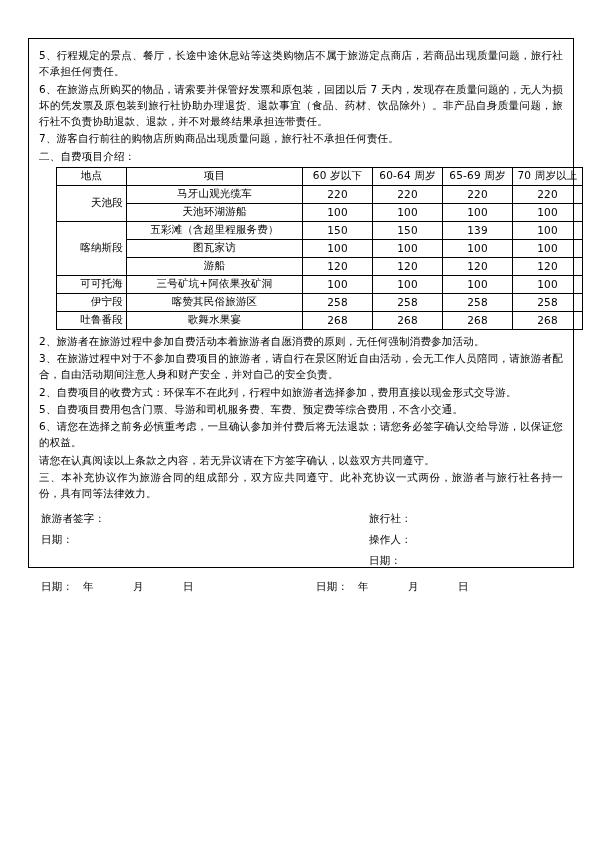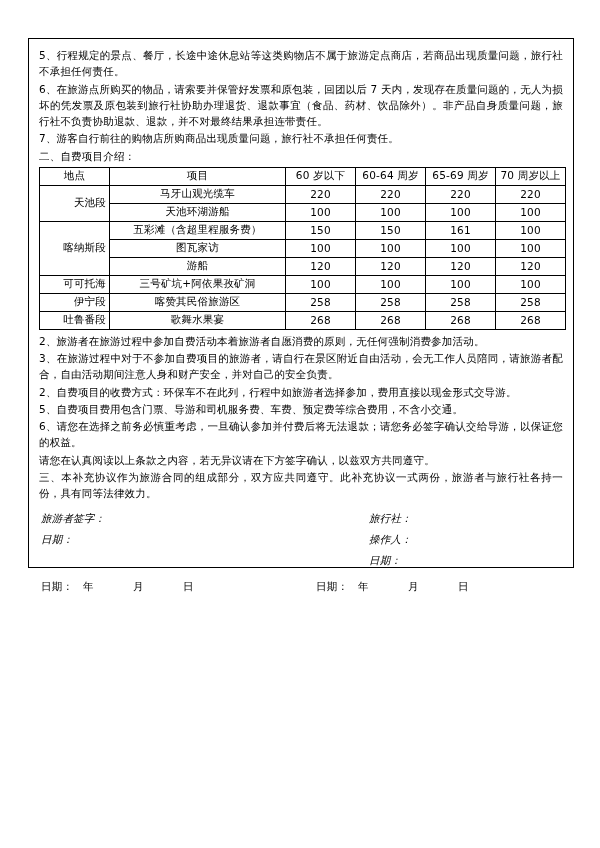--- a/index.html
+++ b/index.html
@@ -39,21 +39,21 @@
   }
   .section-head {
     font-size: 10.5px;
     line-height: 1.55;
     margin: 0;
     letter-spacing: 0.2px;
   }
   table.fee-table {
     border-collapse: collapse;
     width: 100%;
-    margin: 3px 0 3px 0;
+    margin: 3px 0 3px 17px;
     table-layout: fixed;
   }
   table.fee-table td {
     border: 1px solid #000;
     font-size: 10.5px;
     height: 17px;
     padding: 0 3px;
     text-align: center;
     vertical-align: middle;
     letter-spacing: 0.2px;
@@ -79,21 +79,20 @@
   }
   .sig-right {
     position: absolute;
     left: 330px;
     top: 0;
   }
   .sig-line {
     font-size: 10.5px;
     line-height: 2.0;
     letter-spacing: 0.2px;
-    font-style: italic;
   }
   .date-row {
     position: absolute;
     left: 2px;
     top: 72px;
     width: 520px;
     font-size: 10.5px;
     letter-spacing: 0.2px;
   }
   .date-row .d1 { position: absolute; left: 0; }
@@ -150,21 +149,21 @@
           <td>100</td>
           <td>100</td>
           <td>100</td>
         </tr>
 
         <tr>
           <td class="place" rowspan="3">喀纳斯段</td>
           <td class="item">五彩滩（含超里程服务费）</td>
           <td>150</td>
           <td>150</td>
-          <td>161</td>
+          <td>139</td>
           <td>100</td>
         </tr>
         <tr>
           <td class="item">图瓦家访</td>
           <td>100</td>
           <td>100</td>
           <td>100</td>
           <td>100</td>
         </tr>
         <tr>

